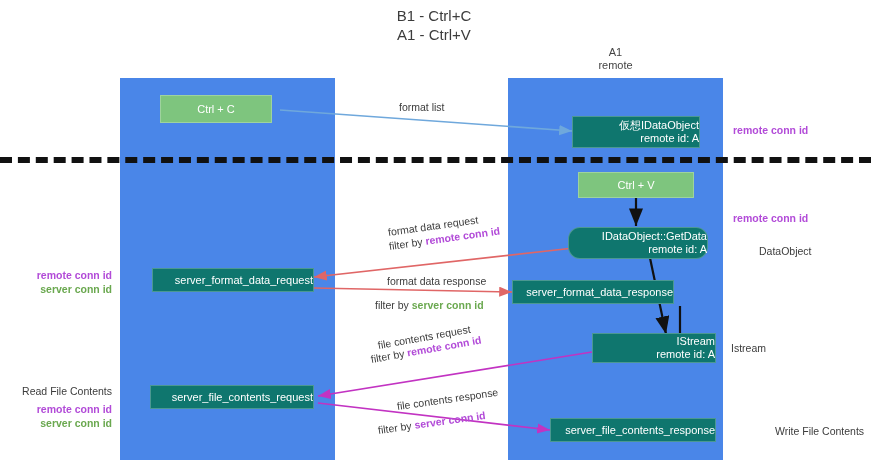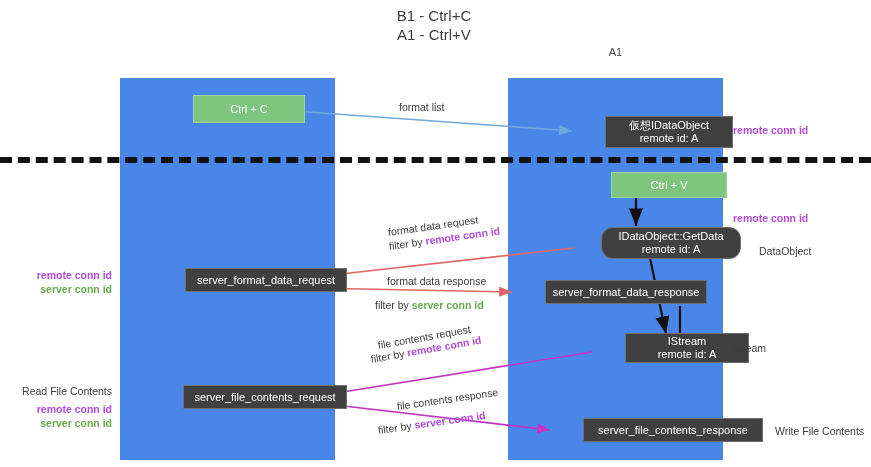--- a/index.html
+++ b/index.html
@@ -28,24 +28,23 @@
     line-height:13px;width:215px;
   }
   .colhead-b1{left:120px;top:46px;}
   .colhead-a1{left:508px;top:46px;}
 
   .box{
     position:absolute;box-sizing:border-box;
     display:flex;flex-direction:column;align-items:center;justify-content:center;
     color:#ffffff;font-size:11px;line-height:13px;text-align:center;
     border:1px solid rgba(255,255,255,.25);
-    margin-left:33px;
   }
   .box.green{background:#7ec57e;}
-  .box.orange{background:#404040;}
+  .box.orange{background:#0f766e;align-items:flex-end;}
   .box .l2{font-weight:normal;}
 
   .edgelabel{
     position:absolute;font-size:10.5px;color:#3c3c3c;line-height:13px;
     white-space:nowrap;
   }
   .edgelabel .hi-purple{color:#b24bd8;font-weight:bold;}
   .edgelabel .hi-green{color:#6aa84f;font-weight:bold;}
   .rot-8{transform:rotate(-8deg);transform-origin:left center;}
   .rot-10{transform:rotate(-10deg);transform-origin:left center;}
@@ -69,20 +68,21 @@
 
 <div id="stage">
 
   <div class="title">
     <div>B1 - Ctrl+C</div>
     <div>A1 - Ctrl+V</div>
   </div>
 
   <div class="colhead colhead-a1">
     <div>A1</div>
+    <div>remote</div>
   </div>
 
   <div class="lane lane-b1"></div>
   <div class="lane lane-a1"></div>
 
   <svg class="layer">
     <defs>
       <marker id="ah-blue" markerWidth="9" markerHeight="9" refX="8" refY="3.2" orient="auto">
         <path d="M0,0 L8,3.2 L0,6.4 z" fill="#6fa8dc"></path>
       </marker>
@@ -144,21 +144,21 @@
 
   <div class="box orange" style="left:592px;top:333px;width:124px;height:30px;">
     <div>IStream</div>
     <div class="l2">remote id: A</div>
   </div>
 
   <div class="box orange" style="left:150px;top:385px;width:164px;height:24px;">
     <div>server_file_contents_request</div>
   </div>
 
-  <div class="box orange" style="left:550px;top:418px;width:180px;height:24px;">
+  <div class="box orange" style="left:550px;top:418px;width:166px;height:24px;">
     <div>server_file_contents_response</div>
   </div>
 
   <div class="edgelabel" style="left:399px;top:101px;">
     <span>format list</span>
   </div>
 
   <div class="edgelabel rot-8" style="left:388px;top:226px;">
     <span>format data request</span>
   </div>

